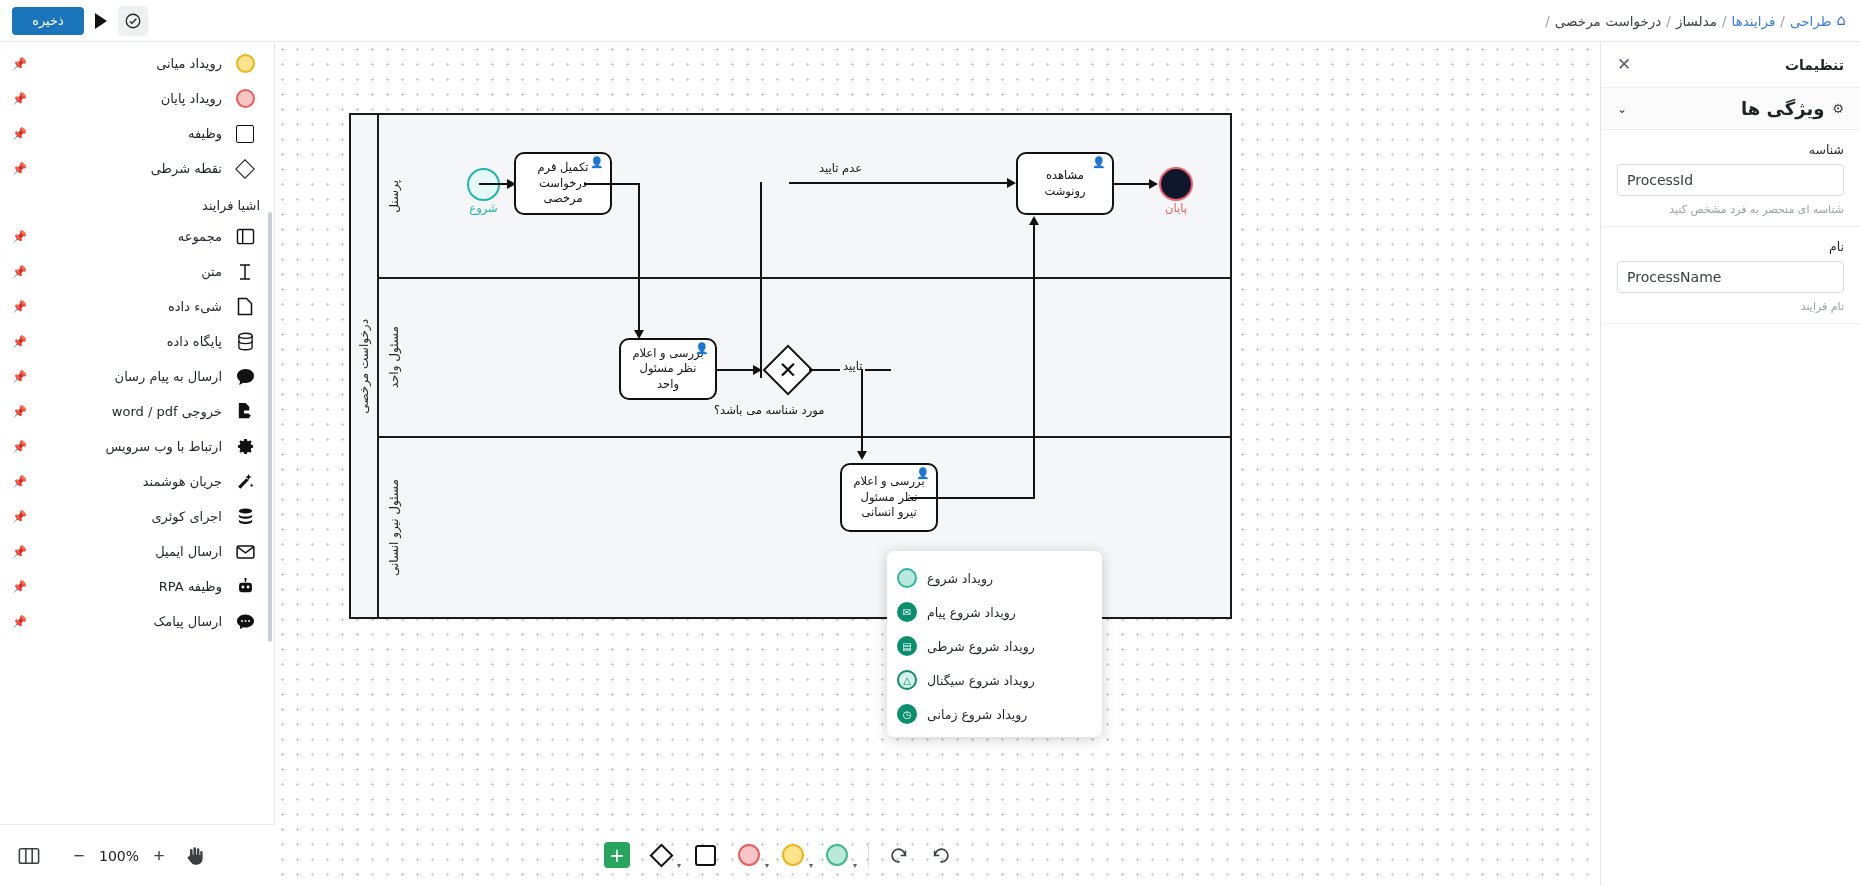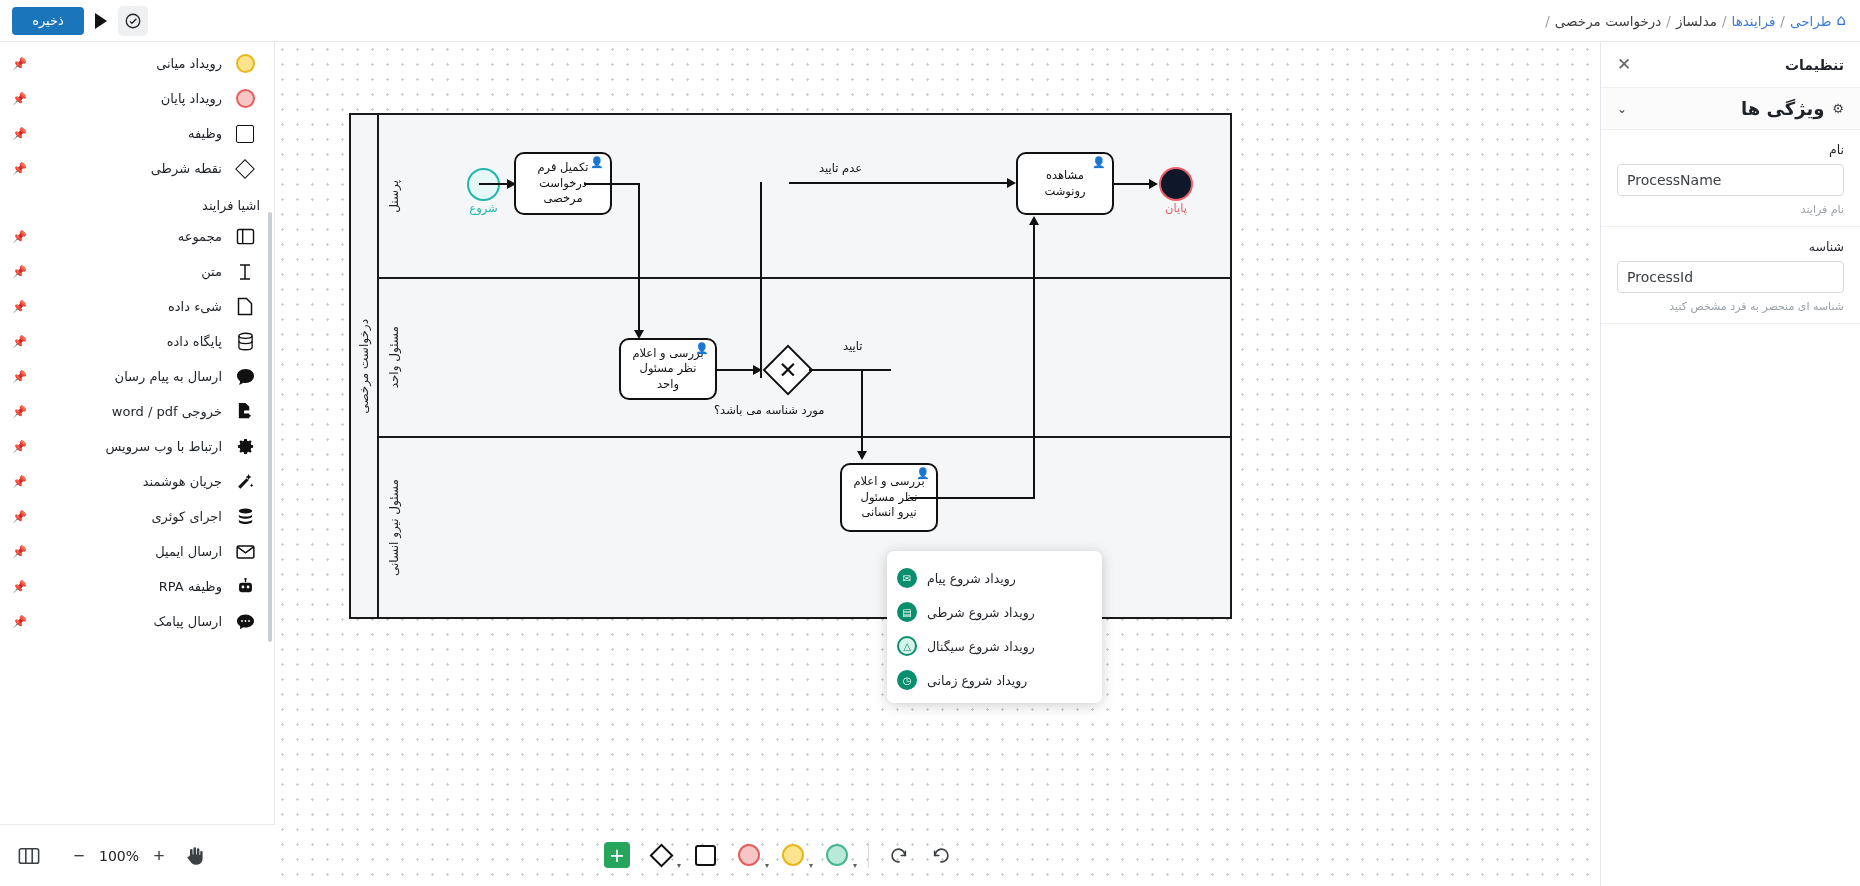--- a/index.html
+++ b/index.html
@@ -521,21 +521,21 @@
 
         <div class="edge h" style="left:338px; top:90px; width:40px;"></div>
         <div class="arrow-r" style="left:374px; top:85.5px;"></div>
 
         <div class="gateway" style="left:391px; top:73px;">
           <span class="gw-x">✕</span>
         </div>
         <span class="edge-label" style="left:332px; top:124px;">مورد شناسه می باشد؟</span>
 
         <div class="edge h" style="left:430px; top:90px; width:82px;"></div>
-        <span class="edge-label" style="left:461px; top:60px;">تایید</span>
+        <span class="edge-label" style="left:461px; top:80px;">تایید</span>
       </div>
 
       <div class="lane lane3">
         <div class="lane-label">
           <span class="vert-text">مسئول نیرو انسانی</span>
         </div>
 
         <div class="node-task" style="left:461px; top:25px; width:98px; height:69px;">
           <span class="task-user-ic">👤</span>
           <span>بررسی و اعلام نظر مسئول نیرو انسانی</span>
@@ -550,20 +550,24 @@
       <div class="arrow-d" style="left:506px; top:336px;"></div>
 
       <div class="edge h" style="left:559px; top:382px; width:124px;"></div>
       <div class="edge v" style="left:682px; top:110px; height:274px;"></div>
       <div class="arrow-u" style="left:678px; top:101px;"></div>
 
       <div class="edge v" style="left:409px; top:67px; height:196px;"></div>
     </div>
 
     <div class="popup">
+      <div class="popup-item">
+        <span>رویداد شروع</span>
+        <span class="popup-ic pi-plain"></span>
+      </div>
       <div class="popup-item">
         <span>رویداد شروع پیام</span>
         <span class="popup-ic pi-msg">✉</span>
       </div>
       <div class="popup-item">
         <span>رویداد شروع شرطی</span>
         <span class="popup-ic pi-cond">▤</span>
       </div>
       <div class="popup-item">
         <span>رویداد شروع سیگنال</span>
@@ -621,25 +625,25 @@
     </div>
     <div class="section-head">
       <span class="section-head-right">
         <span class="gear-ic">⚙</span>
         <span class="section-title">ویژگی ها</span>
       </span>
       <span class="chev">⌄</span>
     </div>
 
     <div class="field">
+      <div class="field-label">شناسه</div>
+      <input type="text" value="ProcessId" style="">
+      <div class="field-help">شناسه ای منحصر به فرد مشخص کنید</div>
+    </div>
+
+    <div class="field">
       <div class="field-label">نام</div>
       <input type="text" value="ProcessName" style="">
       <div class="field-help">نام فرایند</div>
     </div>
-
-    <div class="field">
-      <div class="field-label">شناسه</div>
-      <input type="text" value="ProcessId" style="">
-      <div class="field-help">شناسه ای منحصر به فرد مشخص کنید</div>
-    </div>
   </div>
 
 </div>
 
 </body></html>

